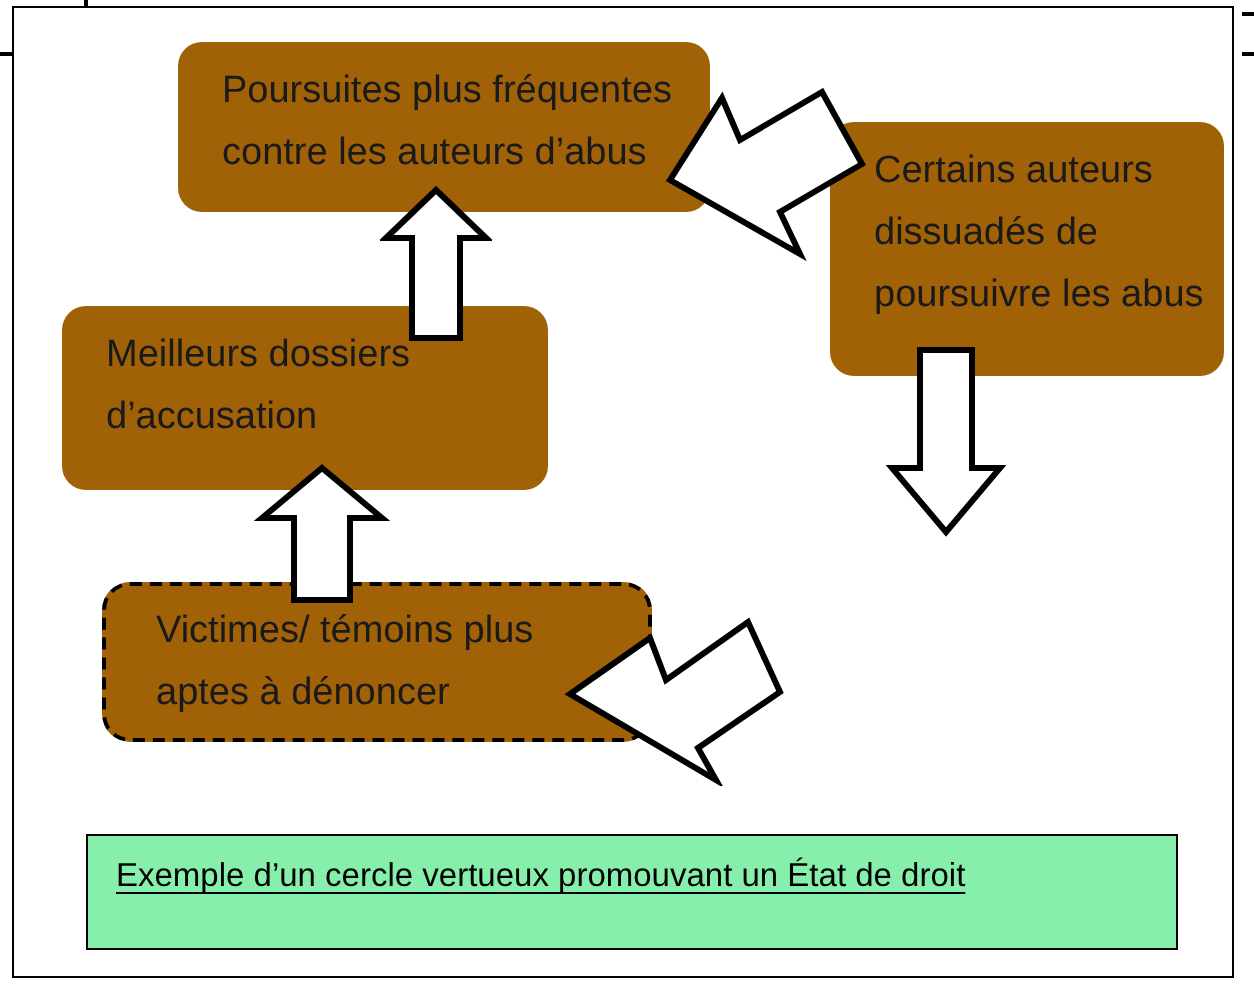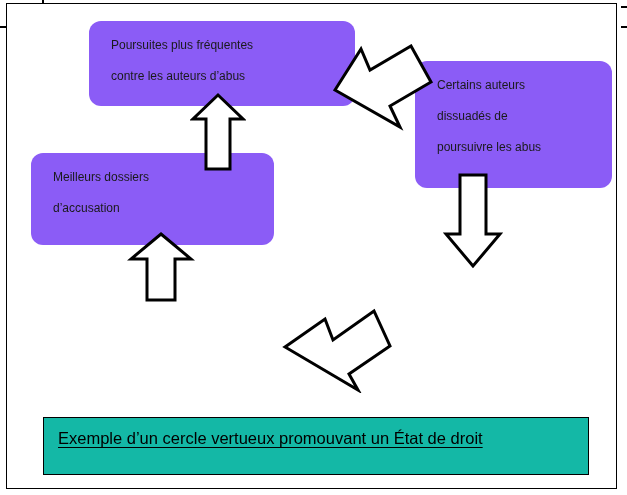--- a/index.html
+++ b/index.html
@@ -36,25 +36,25 @@
     background: #000000;
   }
   .tick-top    { left: 42px;  top: 0px;  width: 1.5px; height: 4px; }
   .tick-left   { left: 0px;   top: 26px; width: 6px;   height: 1.5px; }
   .tick-right1 { left: 621px; top: 6px;  width: 6px;   height: 1.5px; }
   .tick-right2 { left: 621px; top: 26px; width: 6px;   height: 1.5px; }
 
   
   .node {
     position: absolute;
-    background: #8b5cf6;
+    background: #a16207;
     border-radius: 12px;
     box-sizing: border-box;
     color: #1a1a1a;
-    font-size: 12px;
+    font-size: 19px;
     line-height: 31px;
     padding: 9px 0 0 22px;
     white-space: pre-line;
     z-index: 2;
   }
   .node.dashed {
     border: 2.5px dashed #000000;
     border-radius: 14px;
     padding-top: 7px;
     padding-left: 25px;
@@ -81,21 +81,21 @@
   .arrow path { fill: #ffffff; stroke: #000000; stroke-width: 3; stroke-linejoin: miter; }
 
   
   .caption-box {
     position: absolute;
     left: 43px;
     top: 417px;
     width: 546px;
     height: 58px;
     border: 1.5px solid #000000;
-    background: #14b8a6;
+    background: #86efac;
     box-sizing: border-box;
     z-index: 2;
   }
   .caption-text {
     position: absolute;
     left: 14px;
     top: 11px;
     font-size: 16.5px;
     color: #000000;
     text-decoration: underline;
@@ -118,20 +118,22 @@
 contre les auteurs d’abus</div>
 
   <div class="node" id="node-meilleurs">Meilleurs dossiers
 d’accusation</div>
 
   <div class="node" id="node-certains">Certains auteurs
 dissuadés de
 poursuivre les abus</div>
 
 
+  <div class="node dashed" id="node-victimes-tem">Victimes/ témoins plus
+aptes à dénoncer</div>
 
   <div class="arrow" id="arrow-up-1">
     <svg viewBox="0 0 56 80" preserveAspectRatio="none">
       <path d="M 28 3 L 53 27 L 40 27 L 40 77 L 16 77 L 16 27 L 3 27 Z"></path>
     </svg>
   </div>
 
   <div class="arrow" id="arrow-diag-1">
     <svg viewBox="0 0 110 92" preserveAspectRatio="none">
       <path d="M 4 46 L 30 5 L 39 26 L 80 2 L 100 38 L 59 62 L 69 83 Z"></path>

